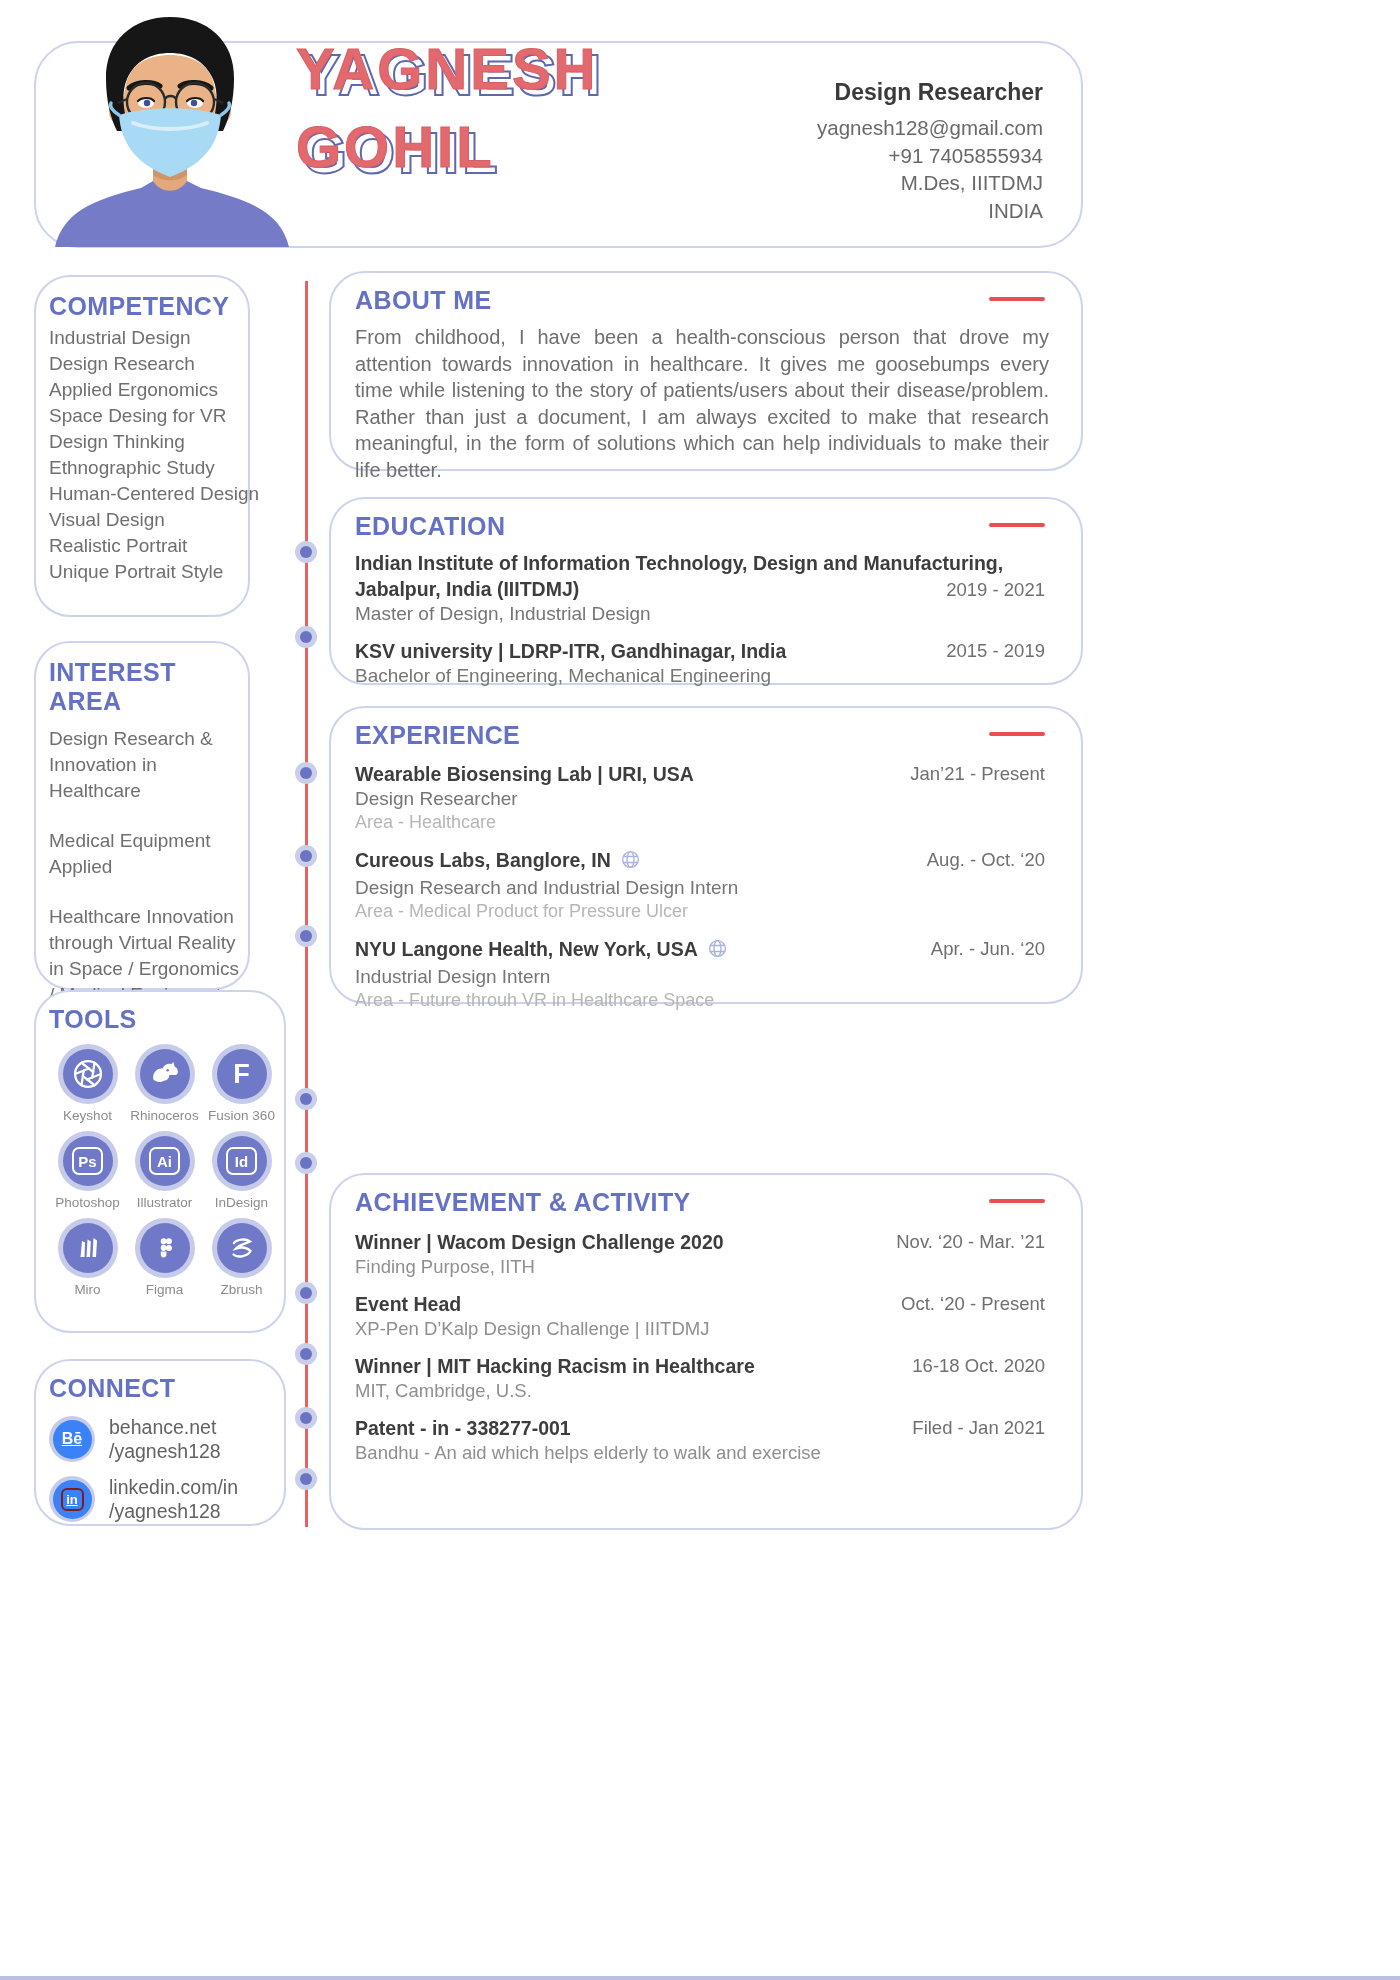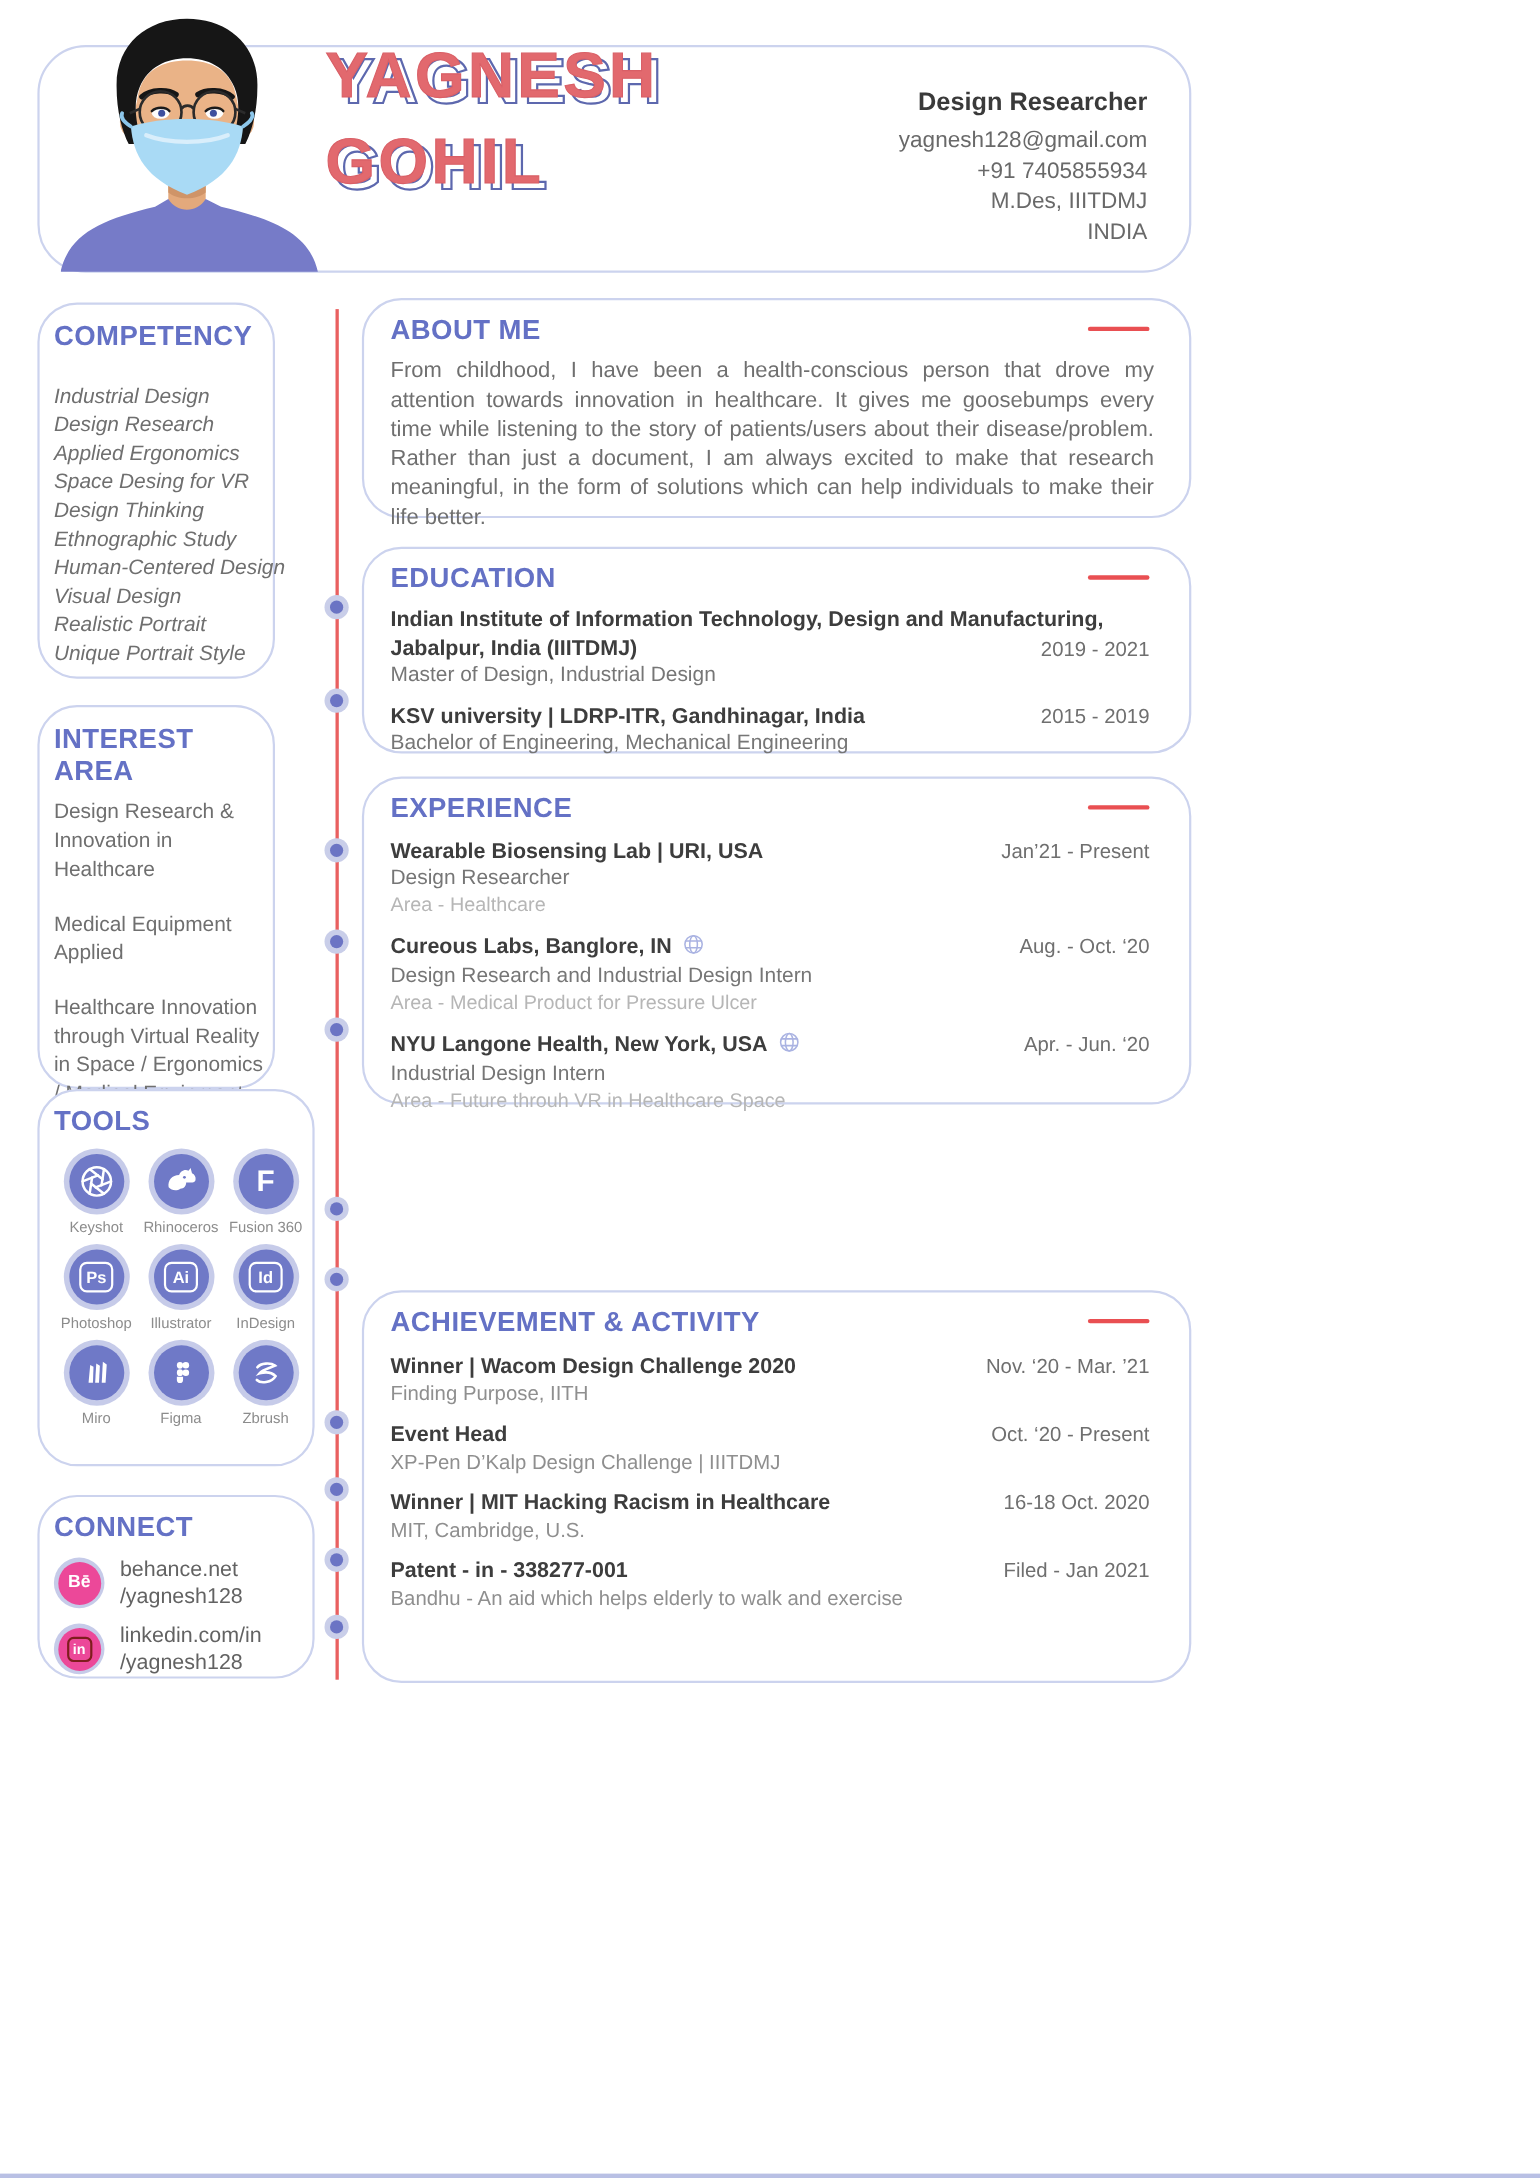--- a/index.html
+++ b/index.html
@@ -20,41 +20,41 @@
   .role { font-size:23px; font-weight:700; color:#3a3a3a; margin-bottom:8px; }
   .contact-line { font-size:20.5px; color:#696969; line-height:27.5px; }
 
   
   .c-competency { left:34px; top:275px; width:216px; height:342px; padding:15px 4px 0 13px; }
   .c-interest   { left:34px; top:641px; width:216px; height:349px; padding:15px 4px 0 13px; }
   .c-tools      { left:34px; top:990px; width:252px; height:343px; padding:13px 4px 0 13px; }
   .c-connect    { left:34px; top:1359px; width:252px; height:167px; padding:13px 4px 0 13px; }
 
   .side-title { font-size:25px; font-weight:700; color:#6471c5; letter-spacing:.4px; }
-  .side-list { list-style:none; margin-top:27px;font-style:italic; }
+  .side-list { list-style:none; margin-top:4px; }
   .side-list li { font-size:19px; color:#6f6f6f; line-height:26px; white-space:nowrap; }
   .interest-p { font-size:19px; color:#6f6f6f; line-height:26px; margin-top:10px; }
   .interest-p + .interest-p { margin-top:24px; }
 
   .tool-grid { display:grid; grid-template-columns:repeat(3,1fr); margin-top:10px; row-gap:8px; }
   .tool { display:flex; flex-direction:column; align-items:center; }
   .tool-badge { width:60px; height:60px; border-radius:50%; background:#c6cbe9;
                 display:flex; align-items:center; justify-content:center; }
   .tool-badge-inner { width:50px; height:50px; border-radius:50%; background:#6f79c7;
                 display:flex; align-items:center; justify-content:center; }
   .tool-label { margin-top:4px; font-size:13.5px; color:#8c8c8c; }
   .abox { width:31px; height:28px; border:2.2px solid #fff; border-radius:7px; color:#fff;
           font-weight:700; font-size:15px; display:flex; align-items:center; justify-content:center; }
   .fglyph { color:#fff; font-weight:700; font-size:27px; line-height:1; }
 
   .connect-row { display:flex; align-items:center; margin-top:12px; }
   .connect-badge { width:46px; height:46px; border-radius:50%; background:#c6cbe9; flex:0 0 auto;
           display:flex; align-items:center; justify-content:center; }
-  .connect-badge-inner { width:39px; height:39px; border-radius:50%; background:#ec4899;
-          display:flex; align-items:center; justify-content:center; color:#fff; font-weight:700; font-size:16px; }
+  .connect-badge-inner { width:39px; height:39px; border-radius:50%; background:#3b82f6;
+          display:flex; align-items:center; justify-content:center; color:#fff; font-weight:700; font-size:16px;text-decoration:underline; }
   .li-box { width:23px; height:23px; border:2px solid #7f1d1d; border-radius:6px; color:#fff;
           font-weight:700; font-size:13px; display:flex; align-items:center; justify-content:center; }
   .connect-text { margin-left:14px; font-size:19.5px; color:#626262; line-height:24px; }
 
   
   .timeline-line { position:absolute; left:305px; top:281px; width:3px; height:1246px; background:#e96060; }
   .tdot { position:absolute; left:295px; width:22px; height:22px; border-radius:50%; background:#c9cee9; z-index:2; }
   .tdot::after { content:""; position:absolute; left:5px; top:5px; width:12px; height:12px;
                  border-radius:50%; background:#6b74c4; }
 

